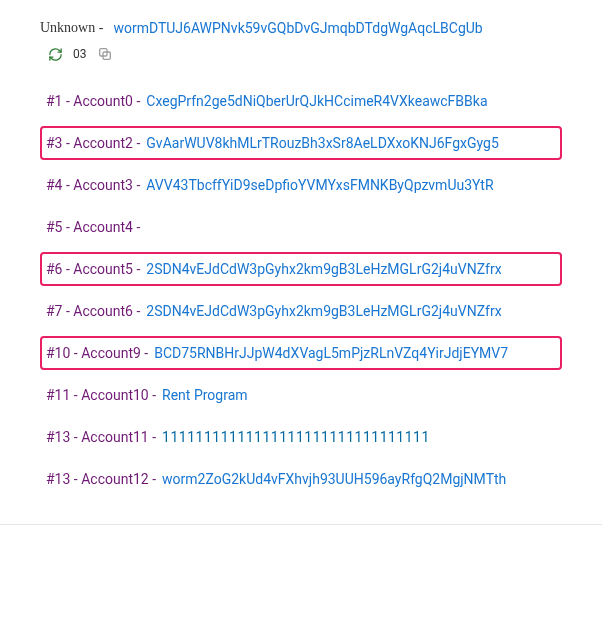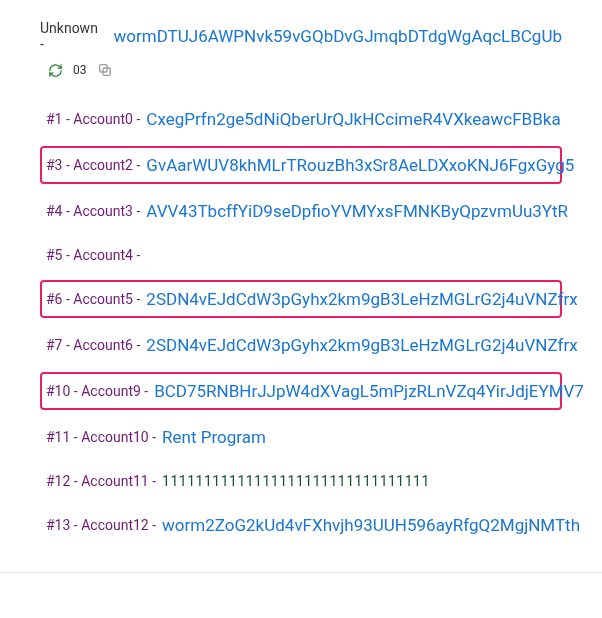--- a/index.html
+++ b/index.html
@@ -11,25 +11,25 @@
     width: 602px;
     font-size: 14px;
     border-bottom: 1px solid #e5e5e5;
   }
   .header-row {
     display: flex;
     align-items: center;
     gap: 10px;
     margin-bottom: 10px;
   }
-  .unknown-label { color: #333; }
+  .unknown-label { color: #333; font-family: Liberation Serif, serif; }
   .addr-link {
     color: #1976d2;
     text-decoration: none;
-    font-size: 17px;
+    font-size: 14px;
   }
   .tools-row {
     display: flex;
     align-items: center;
     gap: 10px;
     margin: 6px 0 22px 8px;
   }
   .refresh-icon {
     width: 15px; height: 15px;
     color: #2e7d32;
@@ -50,21 +50,21 @@
     padding: 7px 4px;
     margin-bottom: 8px;
     border: 2px solid transparent;
     border-radius: 4px;
     white-space: nowrap;
   }
   .account-row.highlight {
     border-color: #e91e63;
   }
   .acct-label { color: #701a75; }
-  .value-plain { color: #14532d; letter-spacing: 0.5px; }
+  .value-plain { color: #0369a1; letter-spacing: 0.5px; }
 </style>
 </head>
 <body>
 
 <div class="header-row">
   <span class="unknown-label">Unknown -</span>
   <a href="#" class="addr-link">wormDTUJ6AWPNvk59vGQbDvGJmqbDTdgWgAqcLBCgUb</a>
 </div>
 
 <div class="tools-row">
@@ -111,20 +111,20 @@
     </div>
     <div class="account-row highlight">
       <span class="acct-label">#10 - Account9 - </span>
       <a href="#" class="addr-link">BCD75RNBHrJJpW4dXVagL5mPjzRLnVZq4YirJdjEYMV7</a>
     </div>
     <div class="account-row">
       <span class="acct-label">#11 - Account10 - </span>
       <a href="#" class="addr-link">Rent Program</a>
     </div>
     <div class="account-row">
-      <span class="acct-label">#12 - Account11 - </span>
+      <span class="acct-label">#13 - Account11 - </span>
       <span class="value-plain">11111111111111111111111111111111</span>
     </div>
     <div class="account-row">
       <span class="acct-label">#13 - Account12 - </span>
       <a href="#" class="addr-link">worm2ZoG2kUd4vFXhvjh93UUH596ayRfgQ2MgjNMTth</a>
     </div>
   </div>
 
 </body></html>

